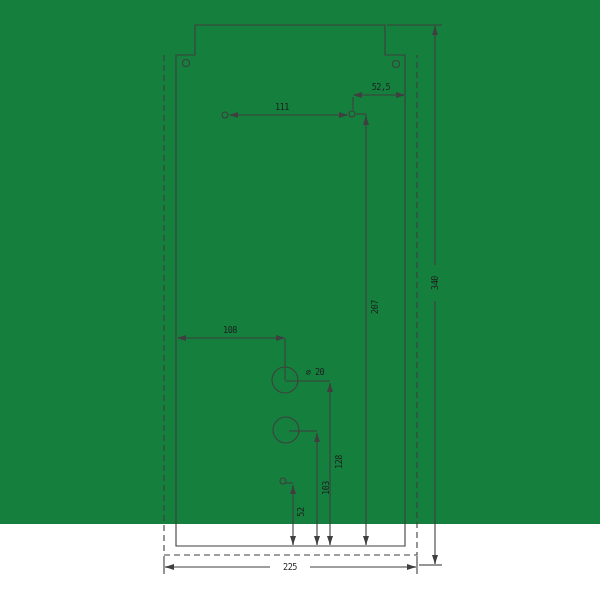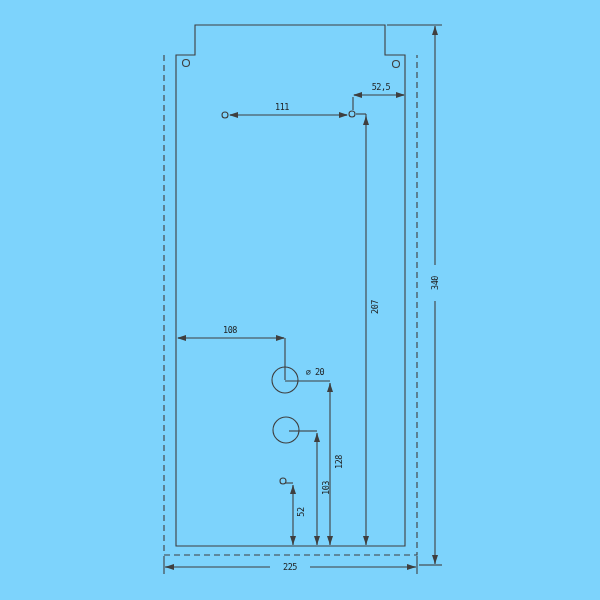--- a/index.html
+++ b/index.html
@@ -7,22 +7,22 @@
     padding: 0;
     background: #ffffff;
     width: 600px;
     height: 600px;
     overflow: hidden;
     font-family: "DejaVu Sans Mono", "Liberation Mono", monospace;
   }
   .canvas {
     position: relative;
     width: 600px;
-    height: 600px;
-    background: #7dd3fc;
+    height: 524px;
+    background: #15803d;
   }
   svg text {
     font-family: "DejaVu Sans Mono", "Liberation Mono", monospace;
     font-size: 8.5px;
     fill: #1e1e1e;
     letter-spacing: -0.5px;
   }
   .thin { stroke: #3f3f3f; stroke-width: 1.1; fill: none; }
   .dashed { stroke: #3f3f3f; stroke-width: 1.1; fill: none; stroke-dasharray: 6 4; }
   .arrow { fill: #3f3f3f; stroke: none; }

